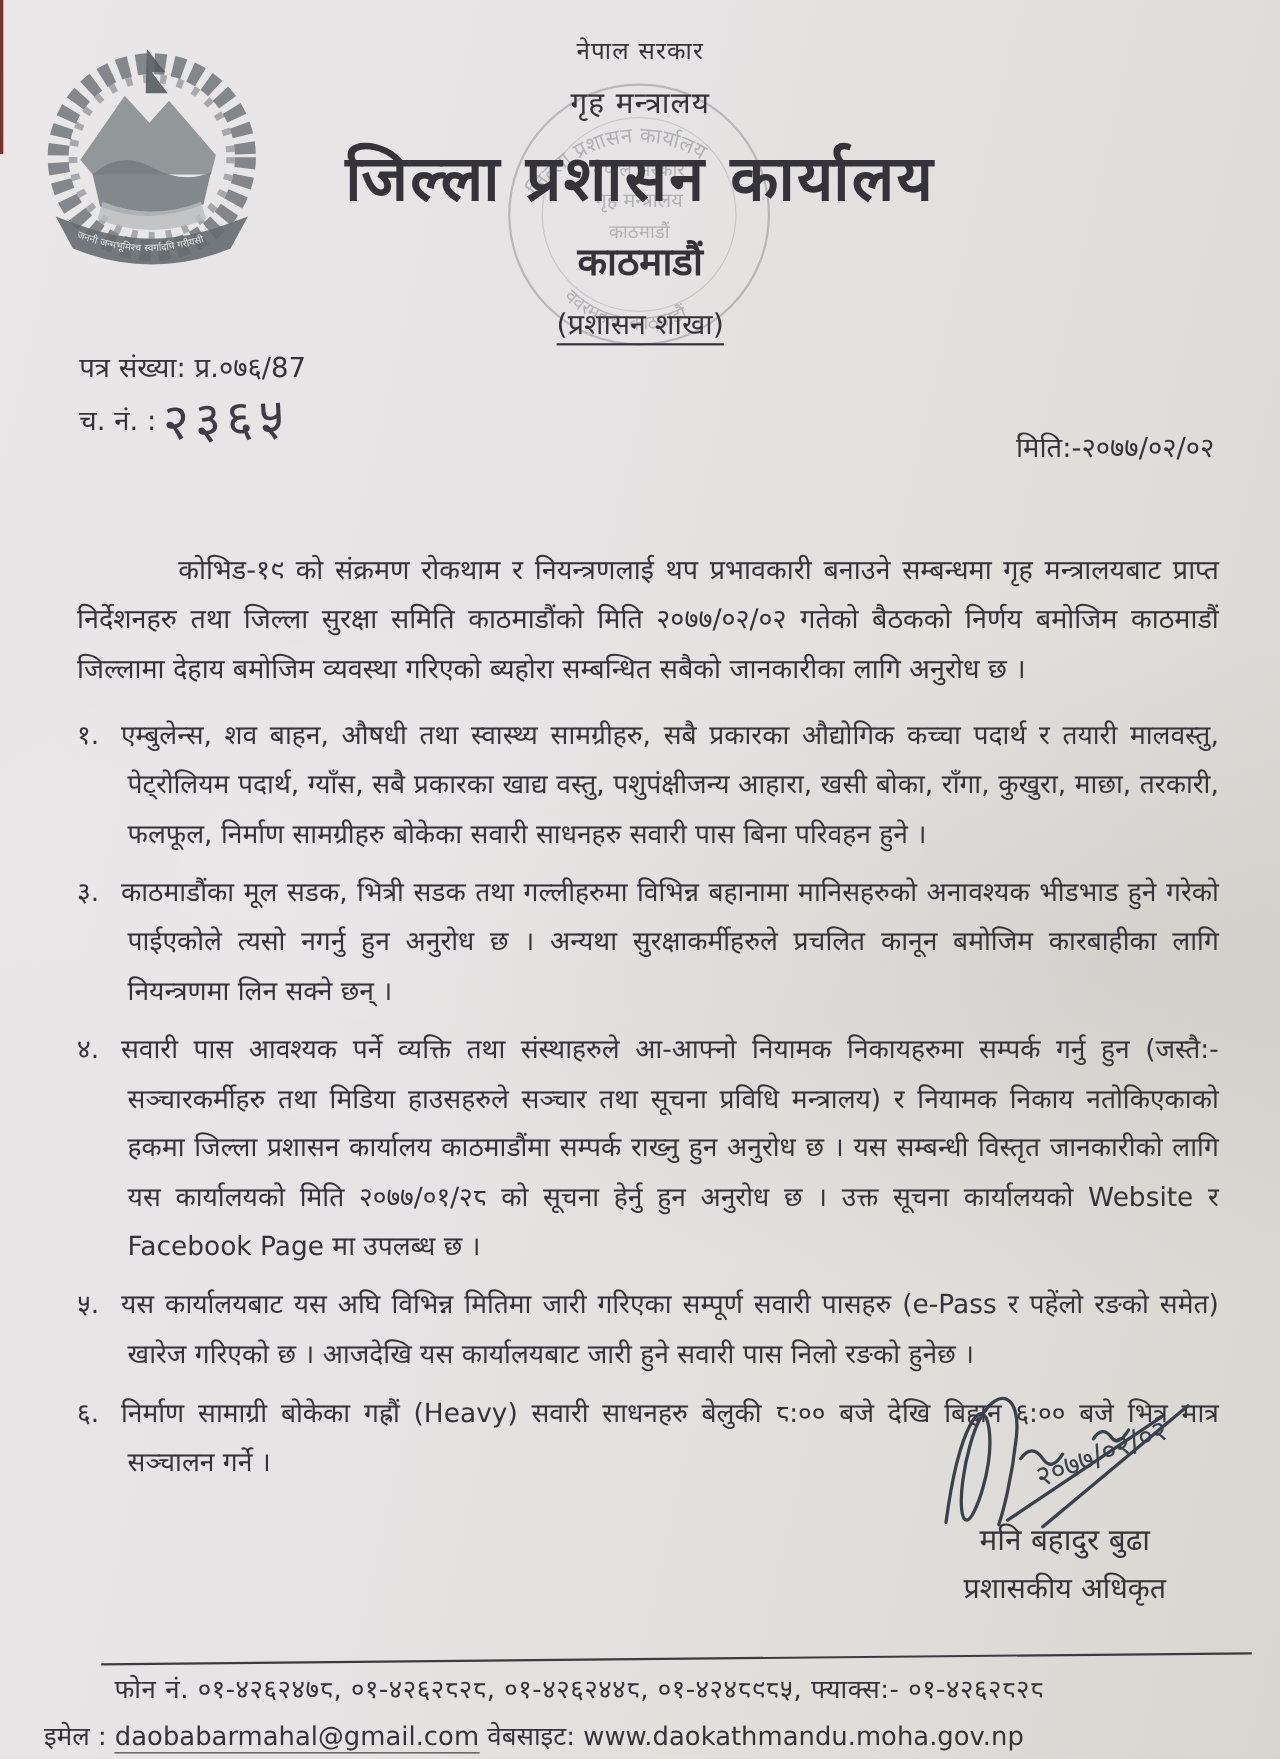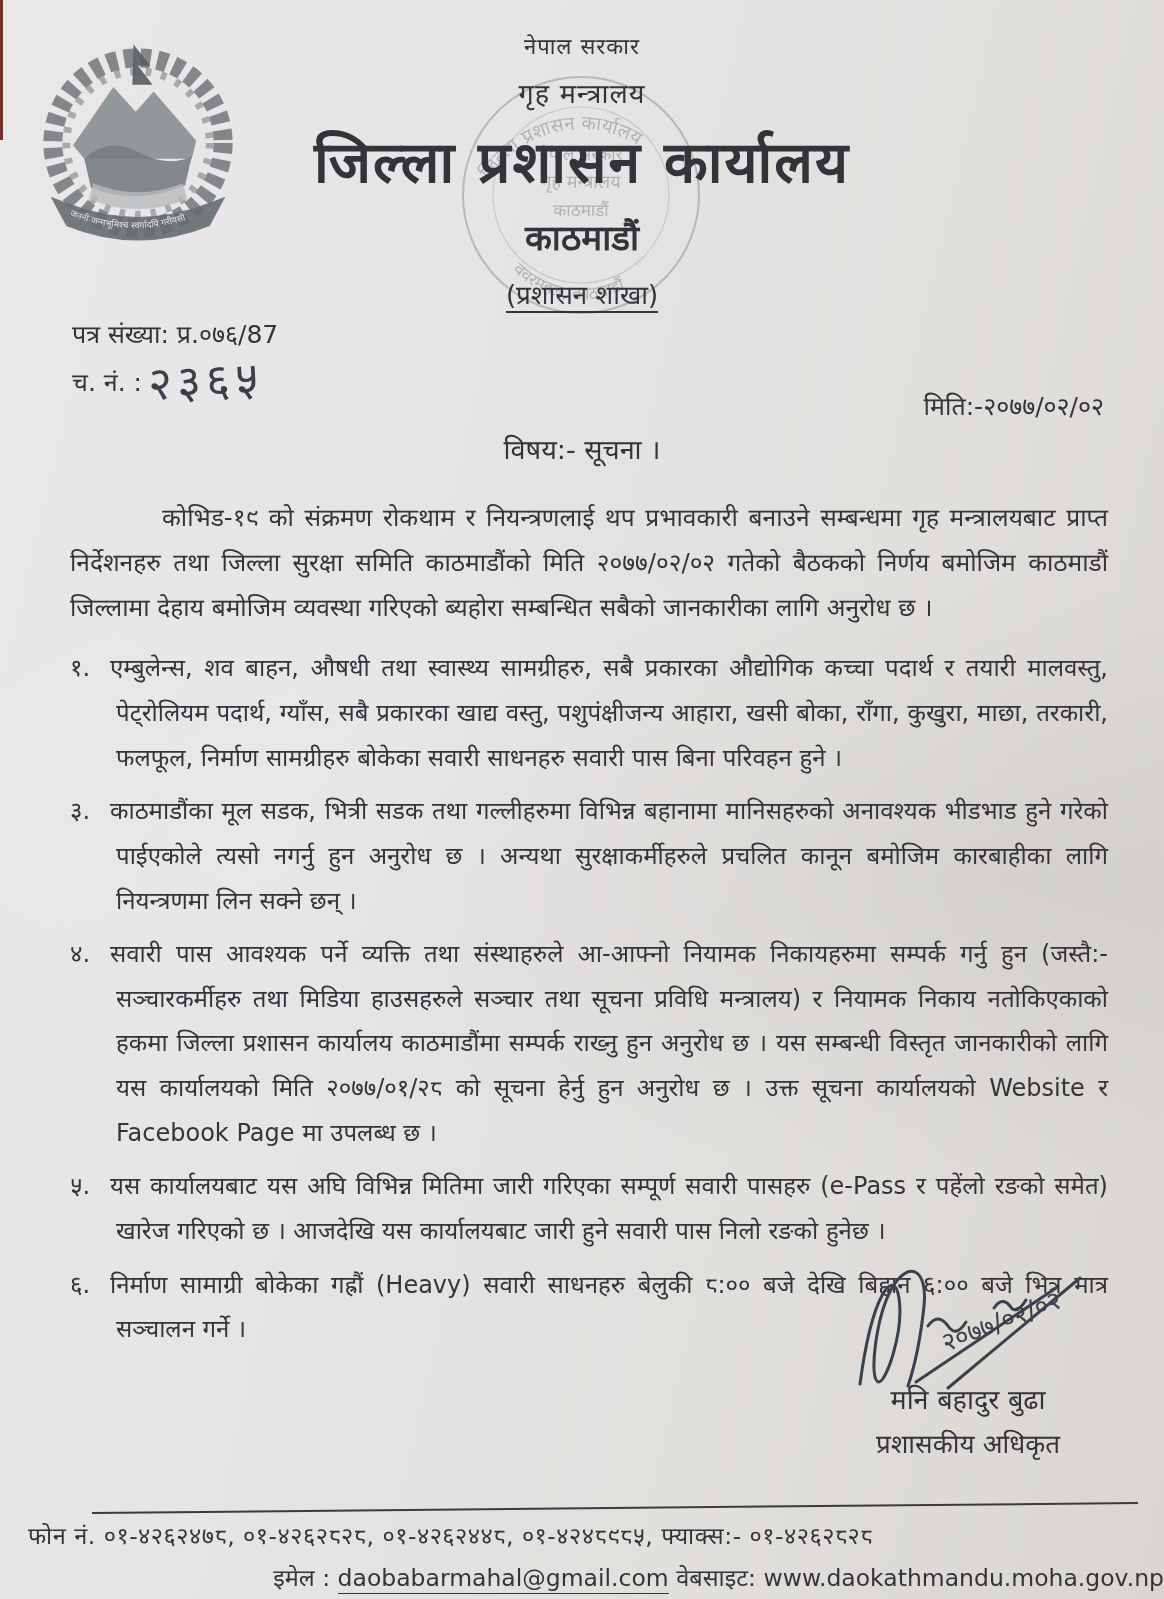--- a/index.html
+++ b/index.html
@@ -49,22 +49,22 @@
   .signature{position:absolute;right:26px;top:1256px;width:340px;text-align:center;z-index:3;}
   .scribble{width:330px;height:140px;display:block;}
   .sig-name{font-size:27px;margin-top:-16px;}
   .sig-title{font-size:26px;margin-top:8px;}
 
   
   .footer{position:absolute;left:0;right:0;bottom:6px;z-index:2;}
   .footer-rule{border:none;border-top:2.5px solid #3c3a41;margin:0 26px 10px 92px;
     transform:rotate(-0.55deg);}
   .footer-address{text-align:center;font-size:24px;margin-bottom:12px;}
-  .footer-phone{font-size:23.5px;padding-left:28px;margin-bottom:10px;letter-spacing:.5px;}
-  .footer-webline{text-align:right;font-size:23.5px;padding-left:40px;}
+  .footer-phone{font-size:23.5px;padding-left:104px;margin-bottom:10px;letter-spacing:.5px;}
+  .footer-webline{text-align:left;font-size:23.5px;padding-left:40px;}
   .u{border-bottom:1.5px solid #35333a;padding-bottom:1px;}
 </style>
 </head>
 <body>
 
 <div class="page">
   <div class="edge-strip"></div>
 
   <svg class="emblem" viewBox="0 0 200 220" aria-hidden="true">
     <defs>
@@ -112,21 +112,20 @@
 
   <div class="meta">
     <div class="ref-line">पत्र संख्या: प्र.०७६/87</div>
     <div class="chno-line">
       <span>च. नं. :</span>
       <span class="handwritten-no">२३६५</span>
     </div>
     <div class="date-line">मिति:-२०७७/०२/०२</div>
   </div>
 
-  <div class="subject">विषय:- सूचना ।</div>
 
   <div class="body-block">
     <p class="intro" style="margin:0">कोभिड-१९ को संक्रमण रोकथाम र नियन्त्रणलाई थप प्रभावकारी बनाउने सम्बन्धमा गृह मन्त्रालयबाट प्राप्त निर्देशनहरु तथा जिल्ला सुरक्षा समिति काठमाडौंको मिति २०७७/०२/०२ गतेको बैठकको निर्णय बमोजिम काठमाडौं जिल्लामा देहाय बमोजिम व्यवस्था गरिएको ब्यहोरा सम्बन्धित सबैको जानकारीका लागि अनुरोध छ ।</p>
     <div class="points">
       <div class="point">
         <span class="pnum">१.</span><span>एम्बुलेन्स, शव बाहन, औषधी तथा स्वास्थ्य सामग्रीहरु, सबै प्रकारका औद्योगिक कच्चा पदार्थ र तयारी मालवस्तु, पेट्रोलियम पदार्थ, ग्याँस, सबै प्रकारका खाद्य वस्तु, पशुपंक्षीजन्य आहारा, खसी बोका, राँगा, कुखुरा, माछा, तरकारी, फलफूल, निर्माण सामग्रीहरु बोकेका सवारी साधनहरु सवारी पास बिना परिवहन हुने ।</span>
       </div>
       <div class="point">
         <span class="pnum">३.</span><span>काठमाडौंका मूल सडक, भित्री सडक तथा गल्लीहरुमा विभिन्न बहानामा मानिसहरुको अनावश्यक भीडभाड हुने गरेको पाईएकोले त्यसो नगर्नु हुन अनुरोध छ । अन्यथा सुरक्षाकर्मीहरुले प्रचलित कानून बमोजिम कारबाहीका लागि नियन्त्रणमा लिन सक्ने छन् ।</span>
       </div>

